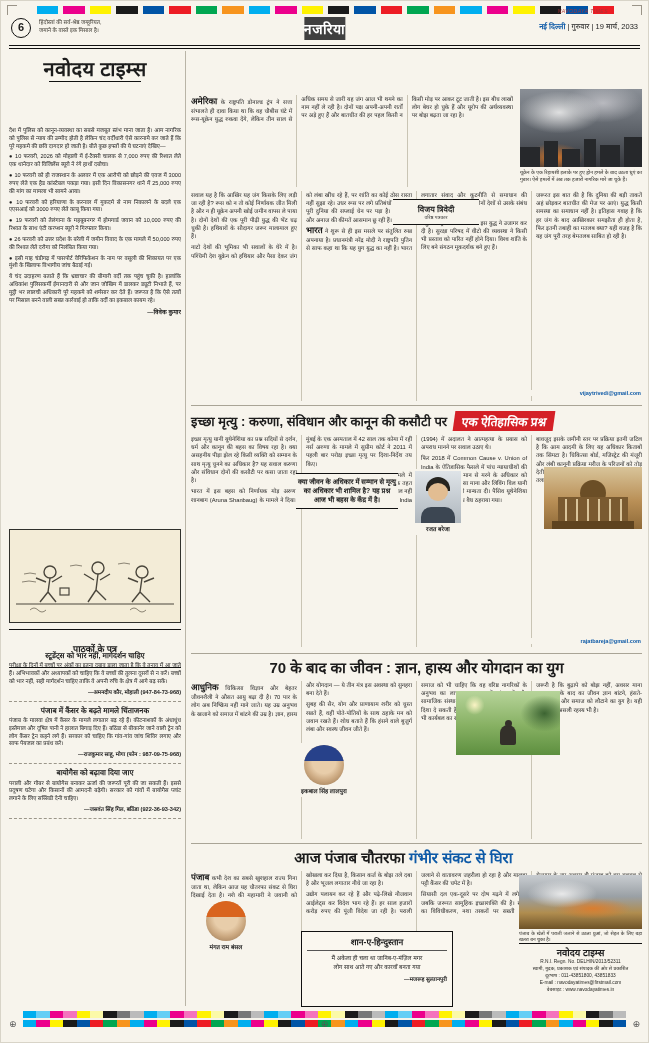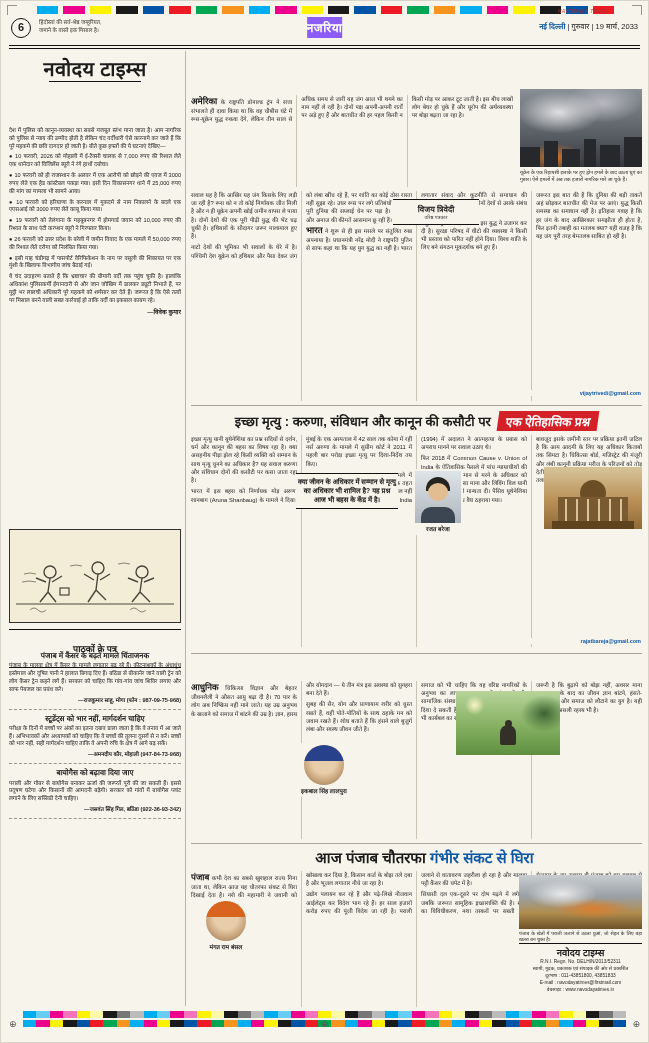--- a/index.html
+++ b/index.html
@@ -6,21 +6,21 @@
   html,body{background:#e9e6de;font-family:"Liberation Sans","DejaVu Sans",sans-serif;}
   #page{position:relative;width:649px;height:1043px;background:#f7f4ec;margin:0 auto;overflow:hidden;border:1px solid #d8d4c8;color:#1c1c1c;}
   .abs{position:absolute;}
   
   .bar{display:flex;}
   #topbar{top:5px;left:36px;width:577px;height:8px;gap:5px;}
   #topbar div{flex:1;}
   .cropmark{width:10px;height:10px;border-color:#9a9488;}
   .page-circle{top:17px;left:10px;width:20px;height:20px;border:1.6px solid #111;border-radius:50%;text-align:center;font-weight:800;font-size:11px;line-height:17px;}
   .slogan{top:18px;left:38px;width:200px;font-size:5.6px;line-height:1.35;color:#3a372f;}
-  .badge{top:16px;left:50%;transform:translateX(-50%);background:#8b5cf6;color:#fff;font-weight:800;font-size:12px;padding:2px 0;letter-spacing:.5px;}
+  .badge{top:16px;left:50%;transform:translateX(-50%);background:#404040;color:#fff;font-weight:800;font-size:14px;padding:2px 0;letter-spacing:.5px;}
   .brand-small{top:7px;right:40px;font-size:5px;font-style:italic;color:#a33;letter-spacing:.5px;}
   .dateline{top:20px;right:10px;font-size:7.5px;text-align:right;color:#222;}
   .dateline b{color:#0e5aa7;}
   .dbl-rule{top:44px;left:8px;right:8px;height:4px;border-top:1.8px solid #111;border-bottom:.7px solid #111;}
   .vline{left:184px;top:50px;bottom:36px;width:0;border-left:.7px solid #b9b4a6;}
   .hline{height:0;border-top:.8px solid #a9a496;}
   
   .masthead{top:54px;left:8px;width:172px;text-align:center;font-size:20px;font-weight:800;letter-spacing:.3px;}
   .masthead-ul{top:80px;left:48px;width:92px;height:0;border-top:1.4px solid #111;}
   .ed-head{top:86px;left:8px;width:172px;text-align:center;font-weight:800;font-size:10px;line-height:1.3;}
@@ -49,21 +49,21 @@
       radial-gradient(ellipse 55px 28px at 68% 18%, rgba(200,200,205,.8), transparent 70%),
       radial-gradient(ellipse 45px 22px at 28% 88%, rgba(226,122,38,.95), transparent 65%),
       linear-gradient(180deg,#8a8f96 0%,#5c6168 55%,#35373c 100%);}
   .war-bottom{top:190px;left:190px;width:451px;height:210px;column-count:4;}
   .credit-box{top:198px;left:392px;width:86px;background:#f7f4ec;border-top:1.5px solid #111;border-bottom:1.5px solid #111;text-align:center;padding:3px 2px 4px;}
   .credit-name{font-weight:800;font-size:8px;}
   .credit-title{font-size:5px;color:#444;}
   .email{color:#0e5aa7;font-weight:800;font-size:5.5px;text-align:right;background:#f7f4ec;}
   .war-email{top:389px;left:526px;width:114px;}
   
-  .eu-head{top:410px;left:190px;width:451px;display:flex;align-items:center;justify-content:center;gap:7px;font-size:13px;font-weight:800;}
+  .eu-head{top:410px;left:190px;width:451px;display:flex;align-items:center;justify-content:flex-start;gap:7px;font-size:13px;font-weight:800;}
   .red-tag{background:#d42027;color:#fff;padding:1.5px 8px;transform:skewX(-8deg);font-size:12px;white-space:nowrap;}
   .eu-body{top:434px;left:190px;width:451px;height:212px;column-count:4;}
   .pull-quote{top:472px;left:295px;width:102px;background:#f7f4ec;border-top:1.3px solid #111;border-bottom:1.3px solid #111;font-size:6.8px;font-weight:800;text-align:center;line-height:1.35;padding:3px 2px;}
   .author-photo-wrap{top:468px;left:412px;width:50px;background:#f7f4ec;padding:2px;text-align:center;}
   .author-photo{width:46px;height:52px;position:relative;background:linear-gradient(180deg,#dfe4e8 0%,#aeb6bd 100%);overflow:hidden;}
   .author-photo .hair{position:absolute;top:6px;left:11px;width:24px;height:14px;border-radius:12px 12px 0 0;background:#26241f;}
   .author-photo .face{position:absolute;top:12px;left:13px;width:20px;height:18px;border-radius:50%;background:#e2bd92;}
   .author-photo .torso{position:absolute;bottom:0;left:6px;width:34px;height:16px;border-radius:10px 10px 0 0;background:#3c4652;}
   .author-name{font-weight:800;font-size:6px;margin-top:2px;}
   .court-img{top:466px;left:543px;width:98px;height:62px;overflow:hidden;background:linear-gradient(180deg,#d8c49a 0%,#b98f56 55%,#8f6a38 100%);}
@@ -78,21 +78,21 @@
   .p-orange{background:#d9641e;}
   .sv-portrait{top:742px;left:294px;width:58px;}
   .yoga-img{top:690px;left:455px;width:104px;height:64px;overflow:hidden;
     background:
       radial-gradient(circle 14px at 18% 22%, rgba(255,246,200,.95), transparent 70%),
       radial-gradient(ellipse 34px 26px at 85% 35%, rgba(44,84,38,.85), transparent 70%),
       linear-gradient(180deg,#b7d49a 0%,#86b062 55%,#5d8f3f 100%);}
   .yoga-img .person{position:absolute;bottom:10px;left:44px;width:16px;height:20px;background:#33302a;border-radius:8px 8px 2px 2px;}
   .yoga-img .head{position:absolute;bottom:28px;left:49px;width:7px;height:7px;border-radius:50%;background:#33302a;}
   
-  .pb-head{top:846px;left:198px;width:451px;text-align:center;font-size:15px;font-weight:800;}
+  .pb-head{top:846px;left:177px;width:451px;text-align:center;font-size:15px;font-weight:800;}
   .pb-body{top:870px;left:190px;width:451px;height:136px;column-count:4;}
   .pb-portrait{top:898px;left:196px;width:58px;}
   .shaan{top:930px;left:300px;width:152px;height:76px;border:1.5px solid #111;background:#faf7ef;text-align:center;padding:4px 5px;}
   .shaan-title{font-weight:800;font-size:8.6px;border-bottom:.8px solid #555;padding-bottom:2px;margin-bottom:3px;}
   .shaan-line{font-size:5.9px;line-height:1.5;}
   .shaan-poet{font-weight:800;font-size:5.6px;text-align:right;margin-top:3px;}
   .field-wrap{top:874px;left:518px;width:123px;background:#f7f4ec;}
   .field-img{width:123px;height:54px;position:relative;overflow:hidden;
     background:
       radial-gradient(ellipse 50px 20px at 35% 35%, rgba(240,240,240,.9), transparent 70%),
@@ -183,28 +183,28 @@
         <path d="M20 80 q4 -4 8 0 q4 4 8 0 M120 80 q4 -4 8 0 q4 4 8 0"></path>
       </g>
       <rect x="50" y="58" width="9" height="7" fill="none" stroke="#4a463c" stroke-width="1.2"></rect>
     </svg>
   </div>
 
   <div class="abs letters-title">पाठकों के पत्र</div>
   <div class="abs letters">
     <div>
         <div class="letter">
+        <div class="l-head">स्टूडेंट्स को भार नहीं, मार्गदर्शन चाहिए</div>
+        <div class="l-body">परीक्षा के दिनों में बच्चों पर अंकों का इतना दबाव डाला जाता है कि वे तनाव में आ जाते हैं। अभिभावकों और अध्यापकों को चाहिए कि वे बच्चों की तुलना दूसरों से न करें। बच्चों को भार नहीं, सही मार्गदर्शन चाहिए ताकि वे अपनी रुचि के क्षेत्र में आगे बढ़ सकें।</div>
+        <div class="l-sign">—अमनदीप कौर, मोहाली (947-84-73-968)</div>
+      </div>
+        <div class="letter">
         <div class="l-head">पंजाब में कैंसर के बढ़ते मामले चिंताजनक</div>
         <div class="l-body">पंजाब के मालवा क्षेत्र में कैंसर के मामले लगातार बढ़ रहे हैं। कीटनाशकों के अंधाधुंध इस्तेमाल और दूषित पानी ने हालात बिगाड़ दिए हैं। बठिंडा से बीकानेर जाने वाली ट्रेन को लोग कैंसर ट्रेन कहने लगे हैं। सरकार को चाहिए कि गांव-गांव जांच शिविर लगाए और साफ पेयजल का प्रबंध करे।</div>
         <div class="l-sign">—राजकुमार साहू, मोगा (फोन : 987-09-75-968)</div>
-      </div>
-        <div class="letter">
-        <div class="l-head">स्टूडेंट्स को भार नहीं, मार्गदर्शन चाहिए</div>
-        <div class="l-body">परीक्षा के दिनों में बच्चों पर अंकों का इतना दबाव डाला जाता है कि वे तनाव में आ जाते हैं। अभिभावकों और अध्यापकों को चाहिए कि वे बच्चों की तुलना दूसरों से न करें। बच्चों को भार नहीं, सही मार्गदर्शन चाहिए ताकि वे अपनी रुचि के क्षेत्र में आगे बढ़ सकें।</div>
-        <div class="l-sign">—अमनदीप कौर, मोहाली (947-84-73-968)</div>
       </div>
         <div class="letter">
         <div class="l-head">बायोगैस को बढ़ावा दिया जाए</div>
         <div class="l-body">पराली और गोबर से बायोगैस बनाकर ऊर्जा की जरूरतें पूरी की जा सकती हैं। इससे प्रदूषण घटेगा और किसानों की आमदनी बढ़ेगी। सरकार को गांवों में बायोगैस प्लांट लगाने के लिए सब्सिडी देनी चाहिए।</div>
         <div class="l-sign">—जसवंत सिंह गिल, बठिंडा (922-36-93-342)</div>
       </div>
       </div>
   </div>
 
 
@@ -277,20 +277,21 @@
           <line x1="55" y1="32" x2="55" y2="54"></line>
           <line x1="66" y1="32" x2="66" y2="54"></line>
           <line x1="77" y1="32" x2="77" y2="54"></line>
         </g>
       <rect x="8" y="54" width="82" height="8" fill="#5e431f"></rect>
     </svg>
   </div>
   <div class="abs email eu-email">rajatbareja@gmail.com</div>
   <div class="abs hline" style="top:652px;left:190px;width:451px;"></div>
 
+  <div class="abs sv-head">70 के बाद का जीवन : ज्ञान, हास्य और योगदान का युग</div>
   <div class="abs body-cols sv-body">
     <p><span class="lead">आधुनिक</span> <span>चिकित्सा विज्ञान और बेहतर जीवनशैली ने औसत आयु बढ़ा दी है। 70 पार के लोग अब निष्क्रिय नहीं माने जाते। यह उम्र अनुभव के खजाने को समाज में बांटने की उम्र है। ज्ञान, हास्य और योगदान — ये तीन मंत्र इस अवस्था को सुनहरा बना देते हैं।</span></p>
     <div>
         <p>सुबह की सैर, योग और प्राणायाम शरीर को चुस्त रखते हैं, वहीं पोते-पोतियों के साथ ठहाके मन को जवान रखते हैं। शोध बताते हैं कि हंसने वाले बुजुर्ग लंबा और स्वस्थ जीवन जीते हैं।</p>
         <p>समाज को भी चाहिए कि वह वरिष्ठ नागरिकों के अनुभव का लाभ उठाए। स्कूलों, पंचायतों और सामाजिक संस्थाओं में उनकी सलाह नई पीढ़ी को दिशा दे सकती है। जापान जैसे देशों में बुजुर्ग आज भी कार्यबल का सम्मानित हिस्सा हैं।</p>
         <p>जरूरी है कि बुढ़ापे को बोझ नहीं, अवसर माना जाए। 70 के बाद का जीवन ज्ञान बांटने, हंसते-हंसाते जीने और समाज को लौटाने का युग है। यही दीर्घायु का असली रहस्य भी है।</p>
       </div>
   </div>
   <div class="abs portrait-wrap sv-portrait">
     <div class="portrait">
@@ -314,20 +315,26 @@
         <p>सियासी दल एक-दूसरे पर दोष मढ़ने में लगे हैं, जबकि जरूरत सामूहिक इच्छाशक्ति की है। खेती का विविधीकरण, नशा तस्करों पर सख्ती और रोजगार के नए अवसर ही पंजाब को इस दलदल से निकाल सकते हैं। वक्त रहते नहीं संभले तो बहुत देर हो जाएगी।</p>
       </div>
   </div>
   <div class="abs portrait-wrap pb-portrait">
     <div class="portrait">
         <div class="turban p-orange"></div>
       </div>
     <div class="author-name">मंगत राम बंसल</div>
   </div>
 
+  <div class="abs shaan">
+    <div class="shaan-title">शान-ए-हिन्दुस्तान</div>
+    <div class="shaan-line">मैं अकेला ही चला था जानिब-ए-मंज़िल मगर</div>
+    <div class="shaan-line">लोग साथ आते गए और कारवाँ बनता गया</div>
+    <div class="shaan-poet">—मजरूह सुल्तानपुरी</div>
+  </div>
 
   <div class="abs field-wrap">
     <div class="field-img"></div>
     <div class="photo-caption caption-sm">पंजाब के खेतों में पराली जलाने से उठता धुआं, जो सेहत के लिए बड़ा खतरा बन चुका है।</div>
   </div>
 
   <div class="abs imprint">
     <div class="imprint-brand">नवोदय टाइम्स</div>
     <div class="imprint-line">R.N.I. Regn. No. DELHIN/2013/52311</div>
     <div class="imprint-line">स्वामी, मुद्रक, प्रकाशक एवं संपादक की ओर से प्रकाशित</div>

